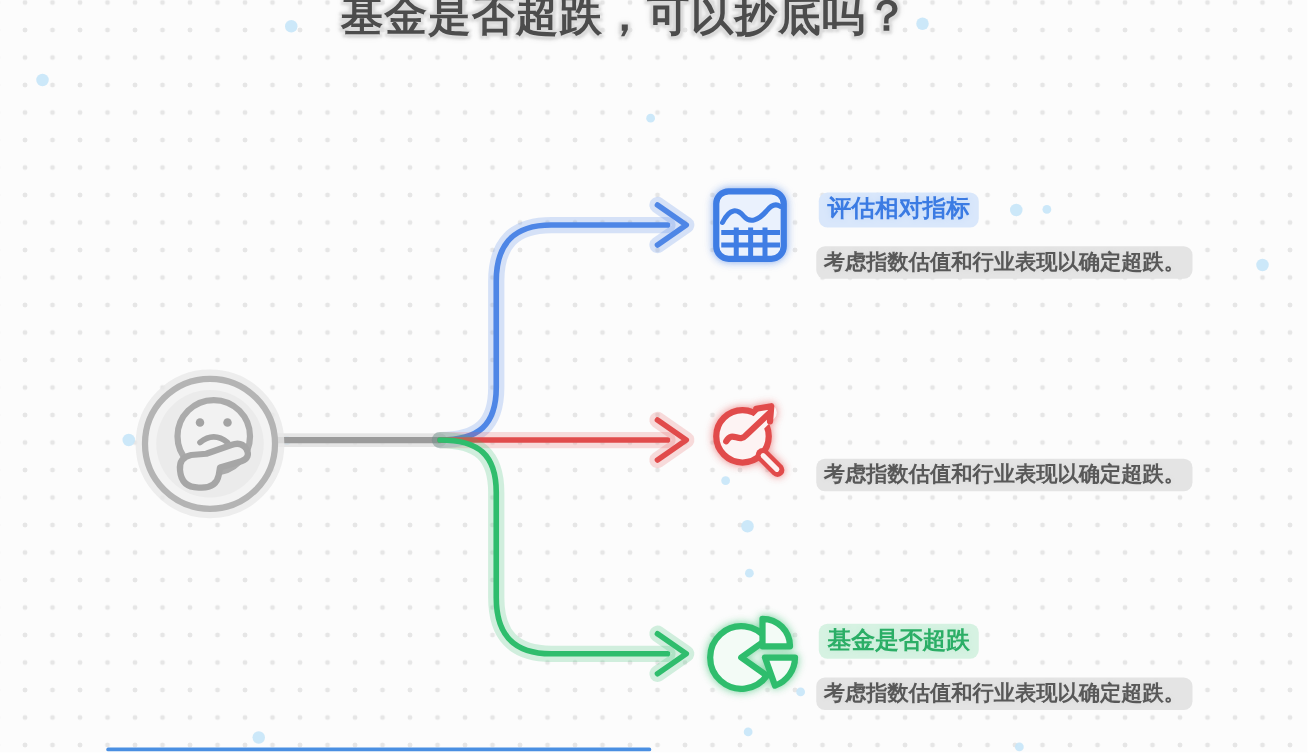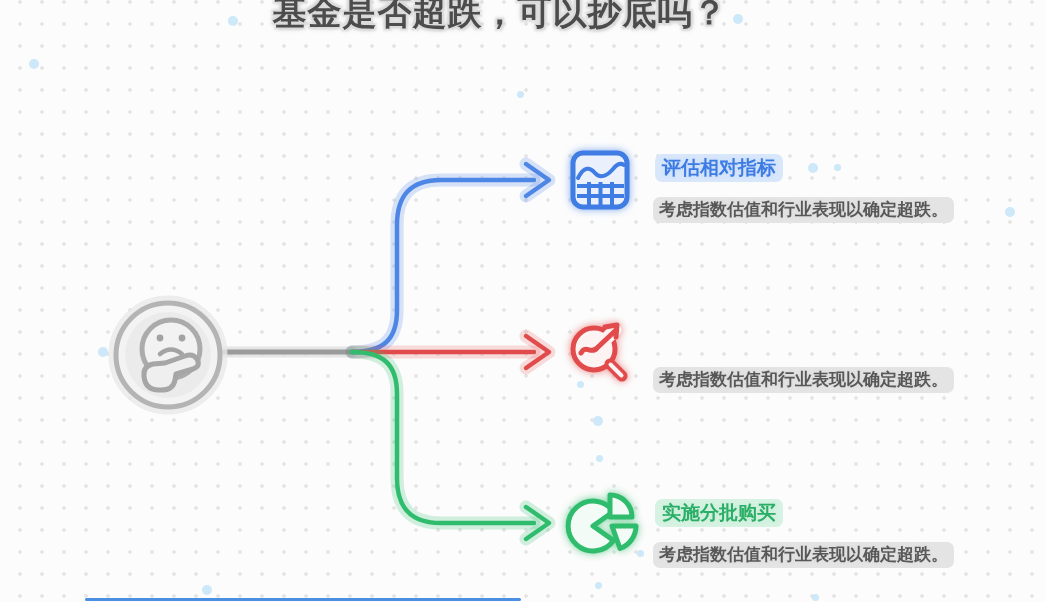--- a/index.html
+++ b/index.html
@@ -132,18 +132,18 @@
   </div>
   <div class="bdsc" style="left:653px;top:367px">考虑指数估值和行业表现以确定超跌。</div>
 
   <div class="icon green" style="left:560px;top:486px">
     <svg width="80" height="78" viewBox="0 0 80 78">
       <path d="M 33 40 L 53.5 25.5 A 25 25 0 1 0 53.5 54.5 Z" fill="#f3fbf6" stroke="#2fbd6d" stroke-width="5" stroke-linejoin="round"></path>
       <path d="M 50 31 L 50 9 A 22 22 0 0 1 72 31 Z" fill="#f3fbf6" stroke="#2fbd6d" stroke-width="5" stroke-linejoin="round"></path>
       <path d="M 52 40 L 76 40 A 24 24 0 0 1 60 62.5 Z" fill="#f3fbf6" stroke="#2fbd6d" stroke-width="5" stroke-linejoin="round"></path>
     </svg>
   </div>
-  <div class="bh green" style="left:655px;top:499px">实施分批购买</div>
+  <div class="bh green" style="left:655px;top:499px">基金是否超跌</div>
   <div class="bdsc" style="left:653px;top:542px">考虑指数估值和行业表现以确定超跌。</div>
 
   <div class="bottom-line"></div>
 
 </div>
 
 </body></html>

